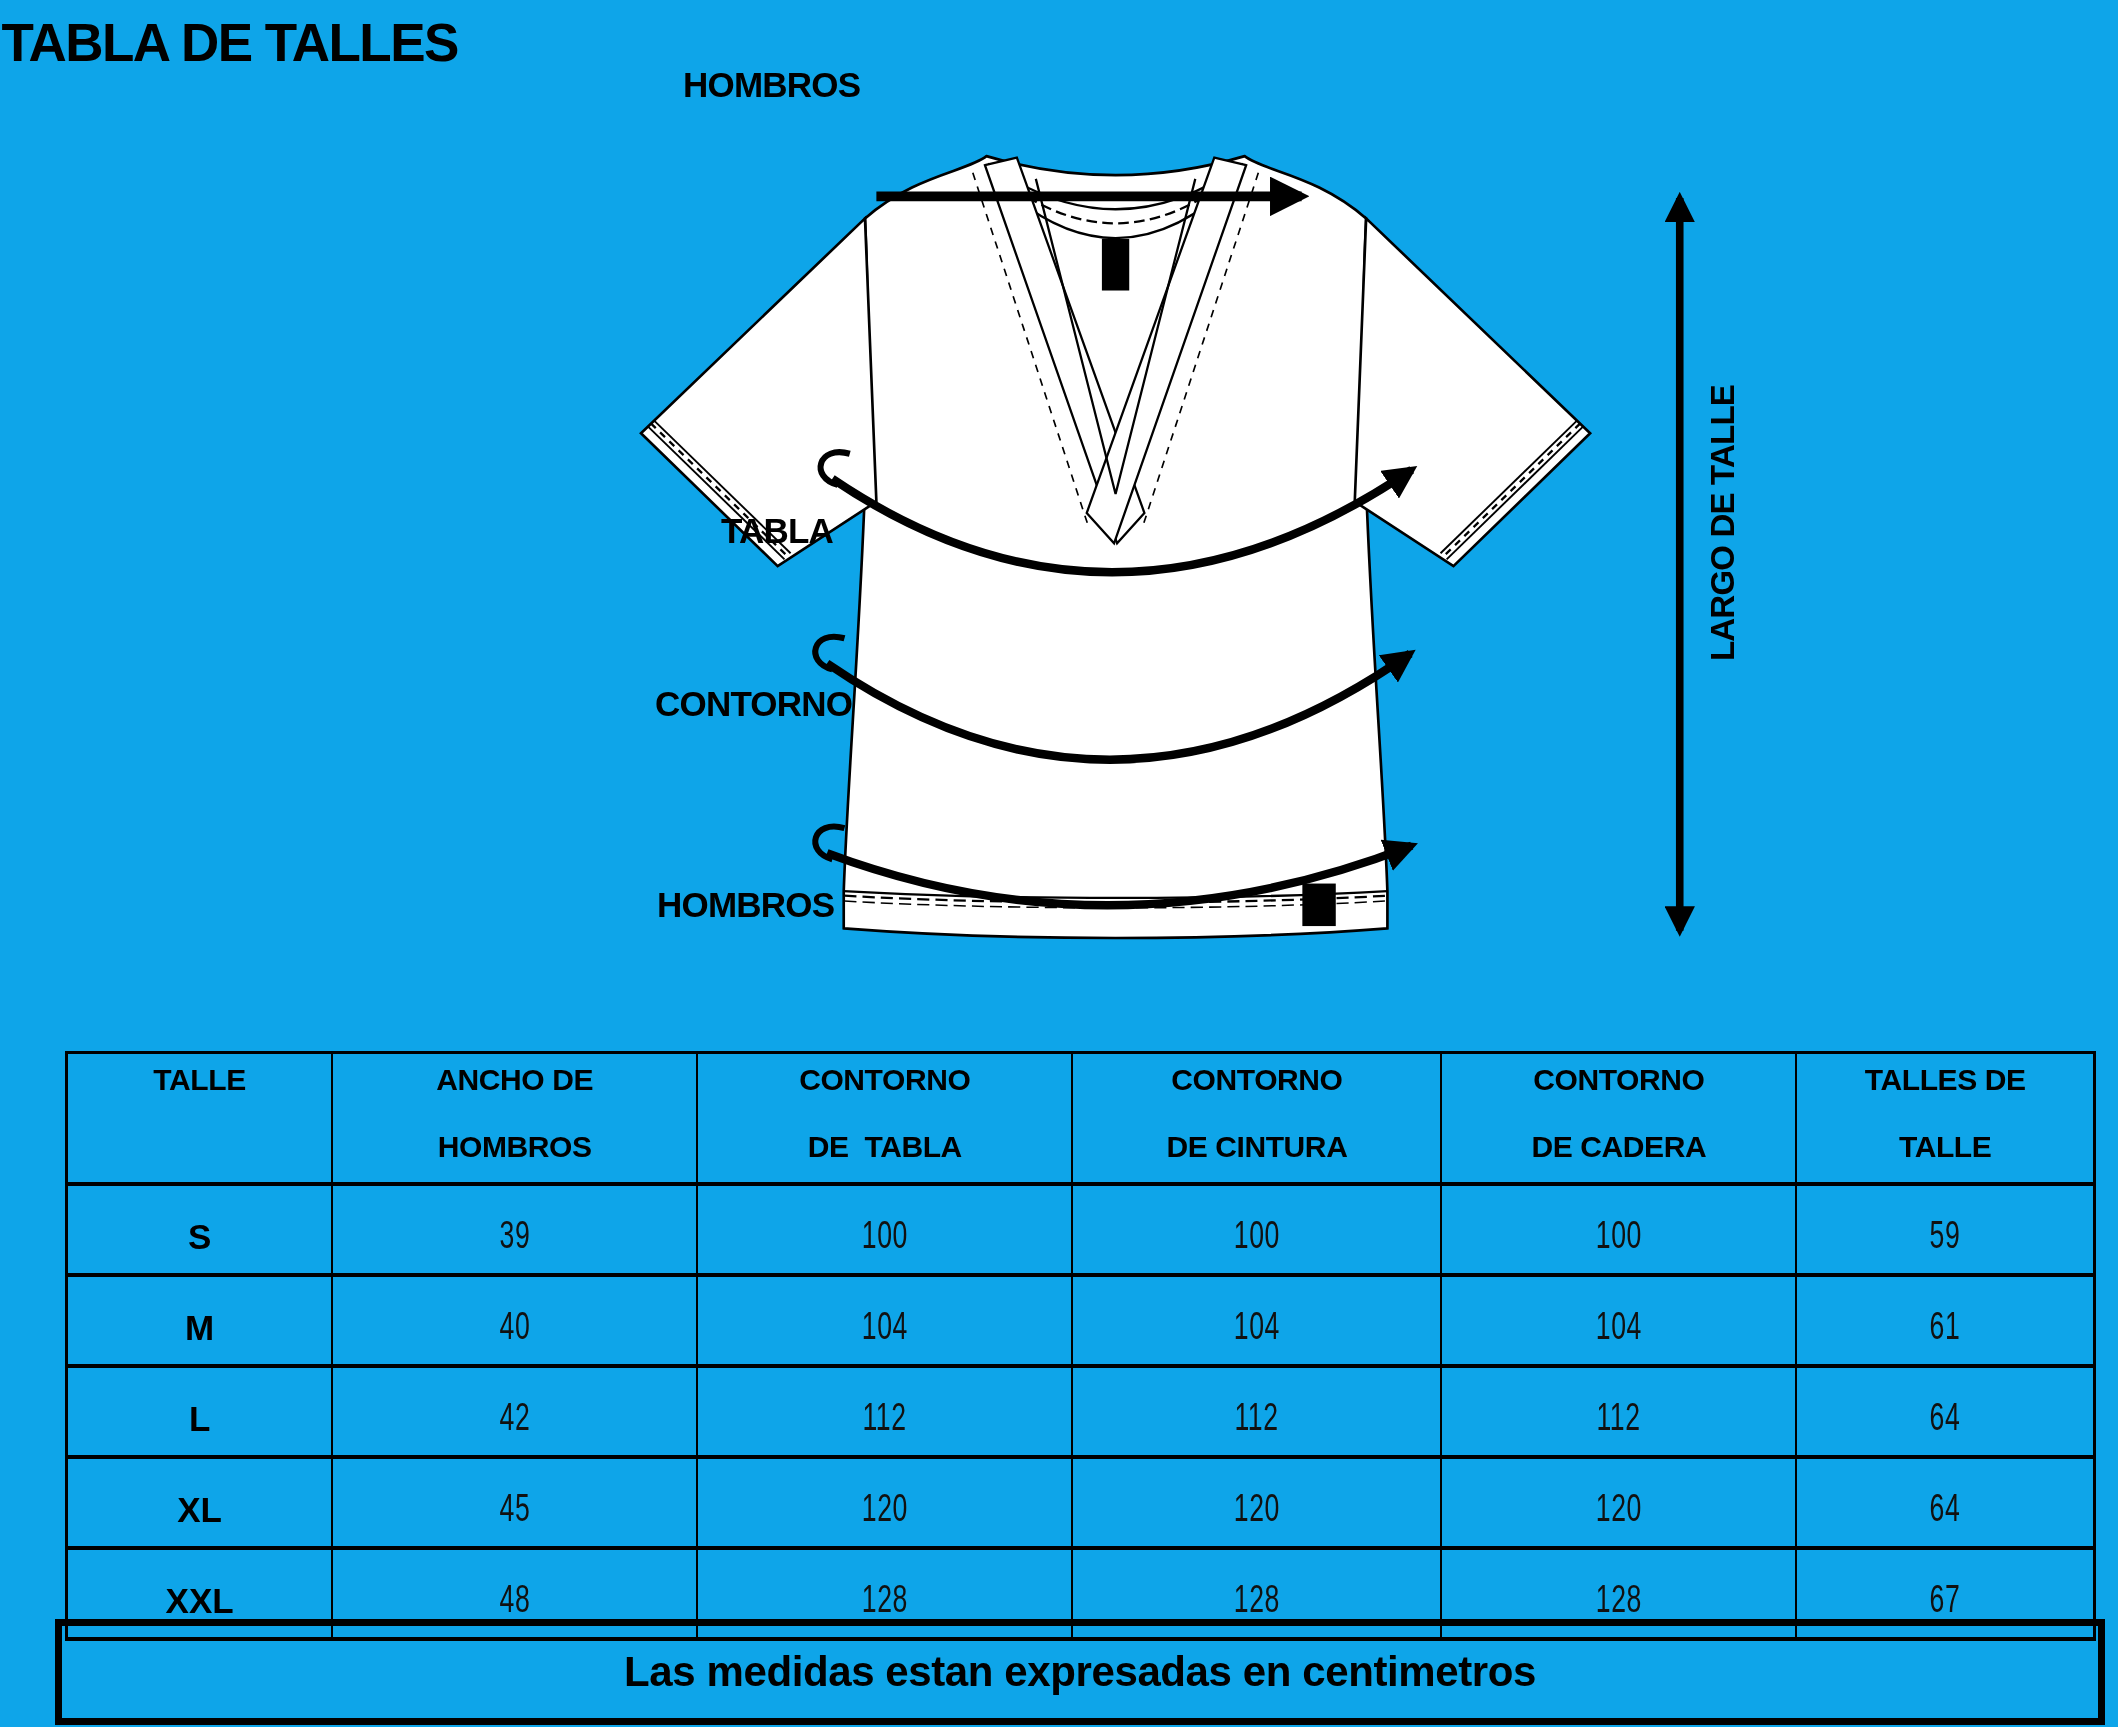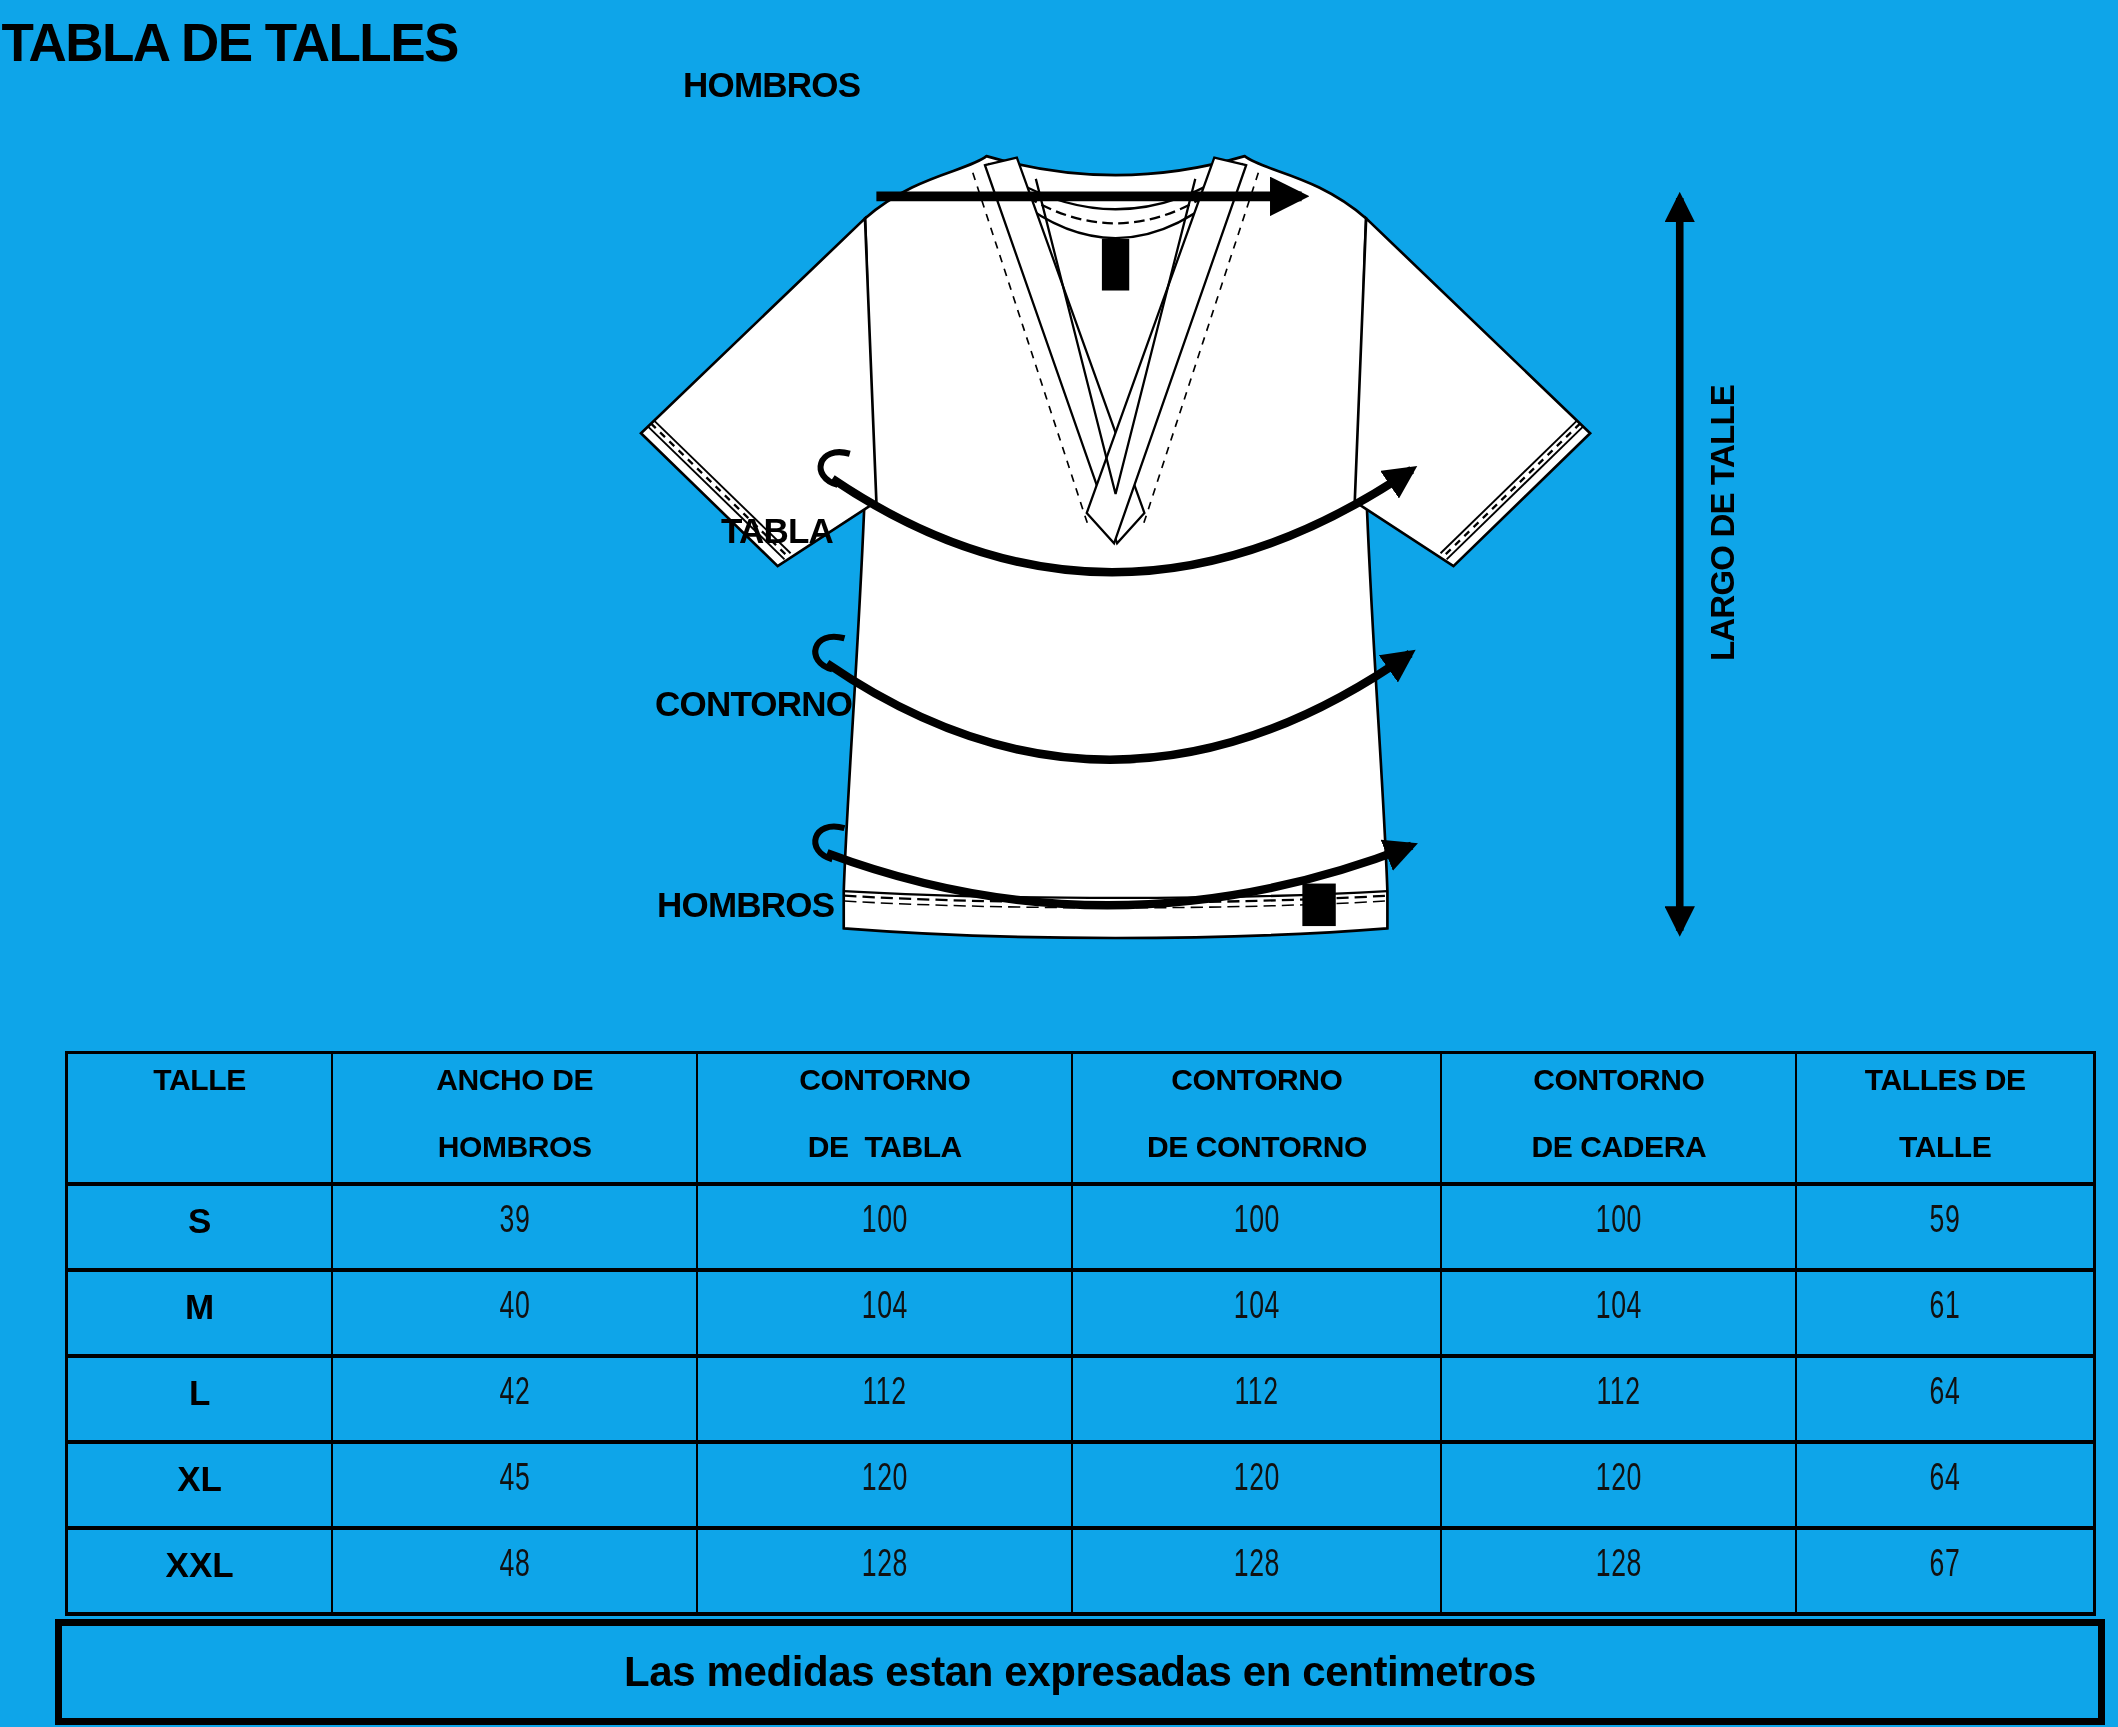--- a/index.html
+++ b/index.html
@@ -34,21 +34,21 @@
   }
 
   
   .size-table {
     position:absolute; left:65px; top:1051px; width:2031px;
     border-collapse:collapse; table-layout:fixed;
     border:3px solid #000;
   }
   .size-table th, .size-table td {
     border-left:2.3px solid #000; border-right:2.3px solid #000;
-    text-align:center; vertical-align:top; padding:0;
+    text-align:center; vertical-align:top; padding:16px;
   }
   .size-table thead th {
     height:131px; border-bottom:4.6px solid #000;
     font-size:30px; font-weight:800; letter-spacing:-0.4px;
     padding-top:9px; box-sizing:border-box;
   }
   .size-table tbody td {
     height:86px; border-top:4.6px solid #000; border-bottom:4.6px solid #000;
     box-sizing:border-box;
   }
@@ -171,21 +171,21 @@
         <th>
           <span class="hdr-line1">ANCHO DE</span>
           <span class="hdr-line2">HOMBROS</span>
         </th>
         <th>
           <span class="hdr-line1">CONTORNO</span>
           <span class="hdr-line2">DE  TABLA</span>
         </th>
         <th>
           <span class="hdr-line1">CONTORNO</span>
-          <span class="hdr-line2">DE CONTORNO</span>
+          <span class="hdr-line2">DE CINTURA</span>
         </th>
         <th>
           <span class="hdr-line1">CONTORNO</span>
           <span class="hdr-line2">DE CADERA</span>
         </th>
         <th>
           <span class="hdr-line1">TALLES DE</span>
           <span class="hdr-line2">TALLE</span>
         </th>
       </tr>

